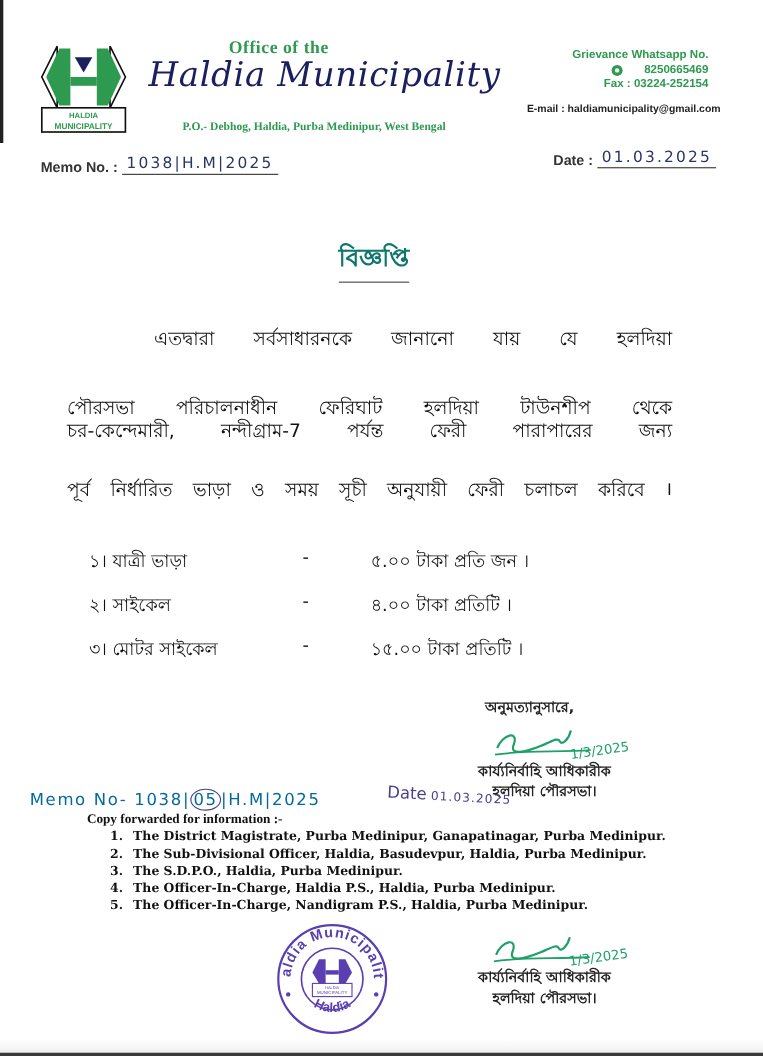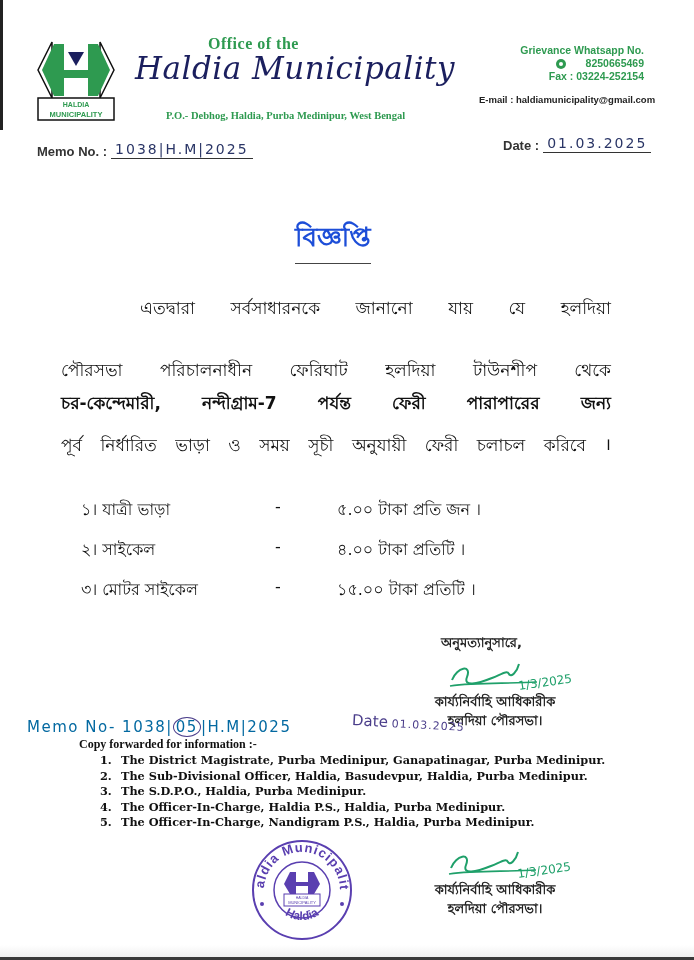--- a/index.html
+++ b/index.html
@@ -24,26 +24,26 @@
   .wa-row { display: flex; justify-content: flex-end; align-items: center; gap: 20px; }
   .wa-icon { width: 10px; height: 10px; border-radius: 50%; background: #2e9a50; position: relative; display: inline-block; }
   .wa-icon::after { content: ""; position: absolute; left: 3px; top: 3px; width: 4px; height: 4px; border-radius: 50%; background: #fff; }
   .email { position: absolute; left: 479px; top: 94px; font-size: 9.5px; font-weight: bold; color: #222; }
 
   .memo { position: absolute; left: 37px; top: 141px; font-size: 13px; font-weight: bold; color: #333; display: flex; align-items: flex-end; }
   .hand { font-family: "DejaVu Sans", sans-serif; font-weight: normal; color: #2a3566; font-size: 14px; letter-spacing: 2px; border-bottom: 1.5px solid #333; padding: 0 4px 1px 4px; margin-left: 4px; }
   .date { position: absolute; left: 503px; top: 135px; font-size: 13px; font-weight: bold; color: #333; display: flex; align-items: flex-end; }
 
   
-  .title { position: absolute; left: 295px; top: 217px; font-family: "DejaVu Sans", sans-serif; font-size: 26px; font-weight: bold; color: #1d4ed8; border-bottom: 1.5px solid #444; padding-bottom: 2px; }
+  .title { position: absolute; left: 308px; top: 217px; font-family: "DejaVu Sans", sans-serif; font-size: 22px; font-weight: bold; color: #0f766e; border-bottom: 1.5px solid #444; padding-bottom: 2px; }
 
   
   .para { position: absolute; left: 61px; width: 550px; font-family: "DejaVu Sans", sans-serif; font-size: 17px; color: #111; display: flex; justify-content: space-between; white-space: nowrap; }
   .para.first { left: 140px; width: 471px; }
-  .p1 { top: 295px; } .p2 { top: 341px; margin-top: 16px; } .p3 { top: 390px; font-weight: bold; } .p4 { top: 432px; }
+  .p1 { top: 295px; } .p2 { top: 341px; margin-top: 16px; } .p3 { top: 378px; } .p4 { top: 432px; }
 
   .rate { position: absolute; left: 81px; width: 520px; font-family: "DejaVu Sans", sans-serif; font-size: 16px; color: #111; }
   .rate span { position: absolute; white-space: nowrap; }
   .rate .lbl { left: 0; }
   .rate .dash { left: 194px; }
   .rate .val { left: 256px; }
   .r1 { top: 497px; } .r2 { top: 537px; } .r3 { top: 577px; }
 
   
   .sig-block { position: absolute; text-align: center; font-family: "DejaVu Sans", sans-serif; font-size: 13px; font-weight: bold; color: #222; }

